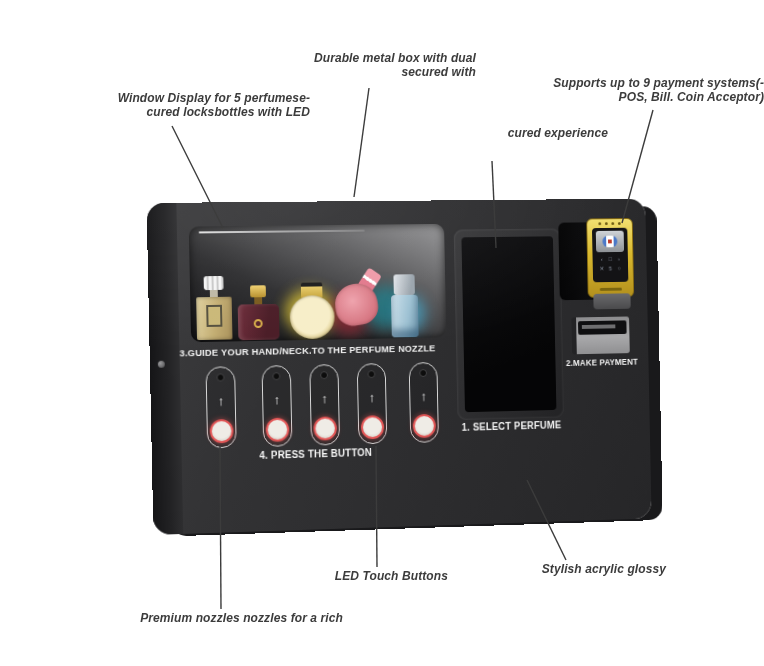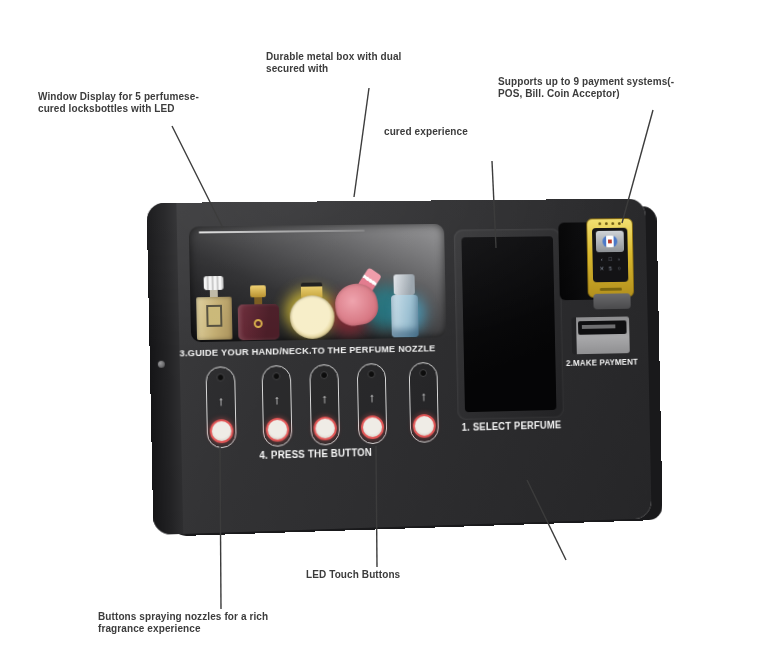--- a/index.html
+++ b/index.html
@@ -1,21 +1,21 @@
 <!DOCTYPE html>
 <html><head>
 <meta charset="utf-8">
 <style>
   * { margin:0; padding:0; box-sizing:border-box; }
   body { background:#ffffff; font-family:"Liberation Sans", sans-serif; }
   .stage { position:relative; width:764px; height:666px; background:#ffffff; overflow:hidden; }
 
   
-  .callout { position:absolute; text-align:left; font-size:10px; line-height:1.18;
-             font-weight:600; color:#3c3c3c; letter-spacing:.1px; }
+  .callout { position:absolute; text-align:right; font-size:12px; line-height:1.18;
+             font-weight:600; color:#3c3c3c; letter-spacing:.1px;font-style:italic; }
   .callout span { display:block; }
 
   
   .lines { position:absolute; inset:0; pointer-events:none; z-index:5; }
   .lines line { stroke:#3c3c3c; stroke-width:1.4; }
 
   
   .machine { position:absolute; left:150px; top:203px; width:520px; height:332px;
              border-radius:18px;
              background:linear-gradient(112deg,#3d3d3f 0%,#323234 30%,#2b2b2d 68%,#262628 100%);
@@ -167,23 +167,25 @@
   <div class="callout" style="left:498px; top:76px; width:266px;">
     <span>Supports up to 9 payment systems(-</span>
     <span>POS, Bill. Coin Acceptor)</span>
   </div>
   <div class="callout" style="left:384px; top:126px; width:224px;">
     <span>cured experience</span>
   </div>
   <div class="callout" style="left:306px; top:569px; width:142px;">
     <span>LED Touch Buttons</span>
   </div>
+  <div class="callout" style="left:518px; top:562px; width:148px;">
+    <span>Stylish acrylic glossy</span>
+  </div>
   <div class="callout" style="left:98px; top:611px; width:245px;">
-    <span>Buttons spraying nozzles for a rich</span>
-    <span>fragrance experience</span>
+    <span>Premium nozzles nozzles for a rich</span>
   </div>
 
   <div class="machine">
     <div class="machine-side">
       <span class="screw"></span>
     </div>
 
     <div class="display-window">
       <span class="window-shine"></span>
       <span class="glow glow-yellow"></span>

